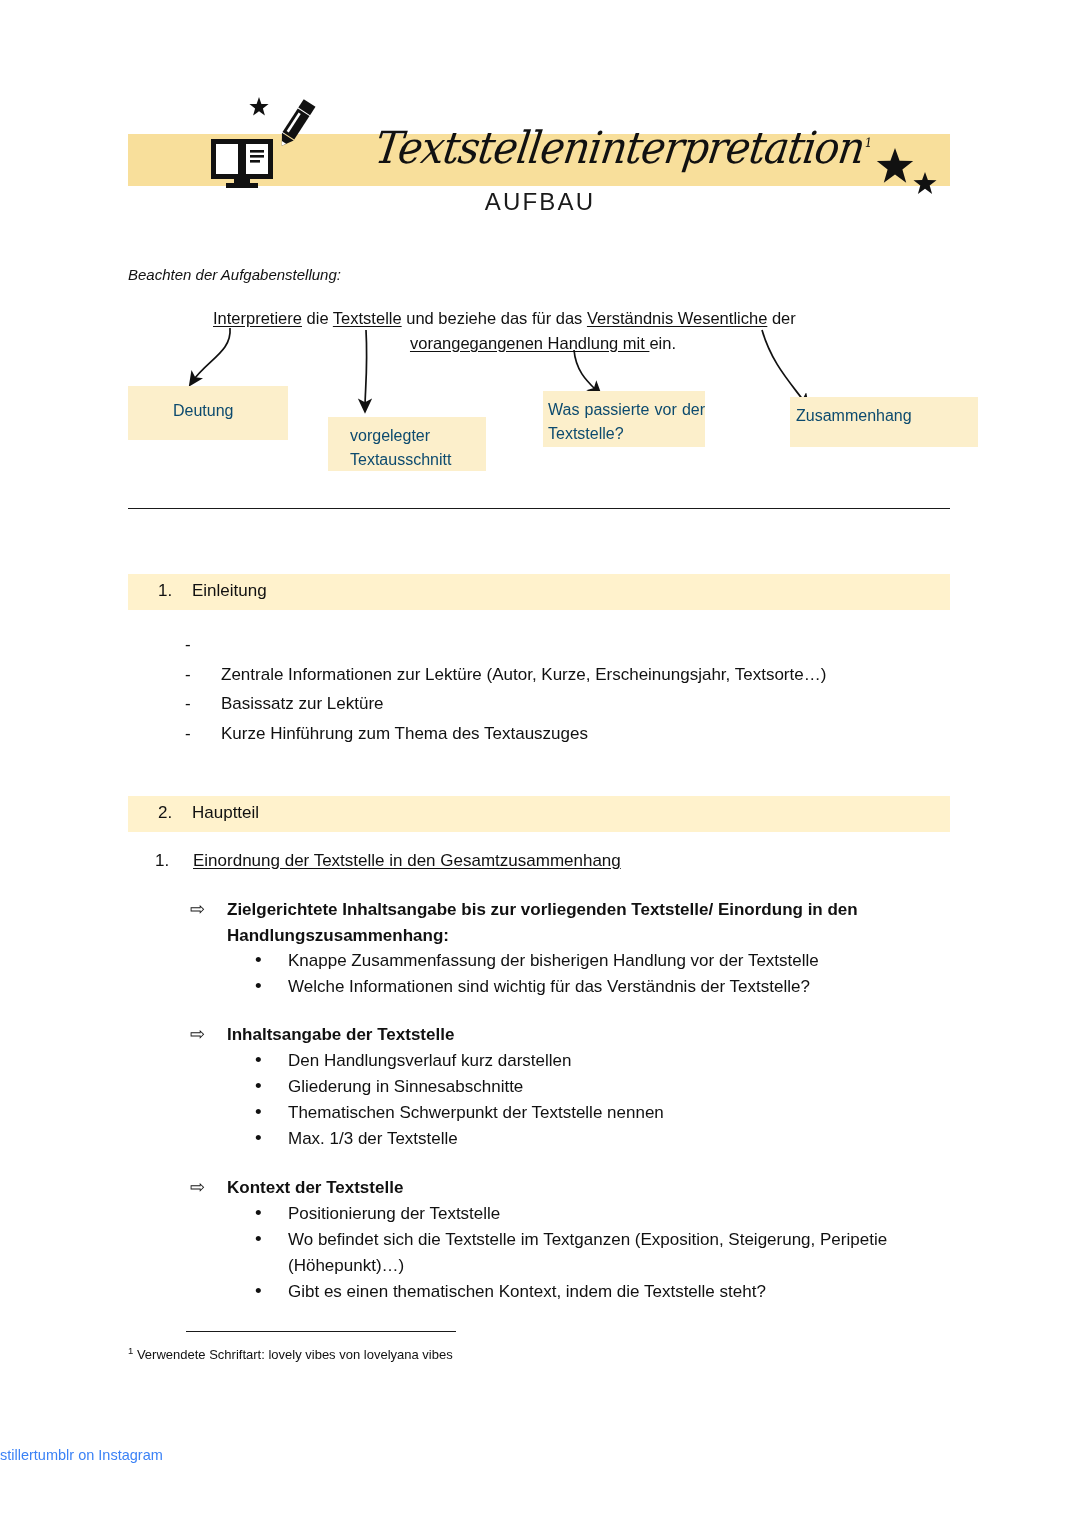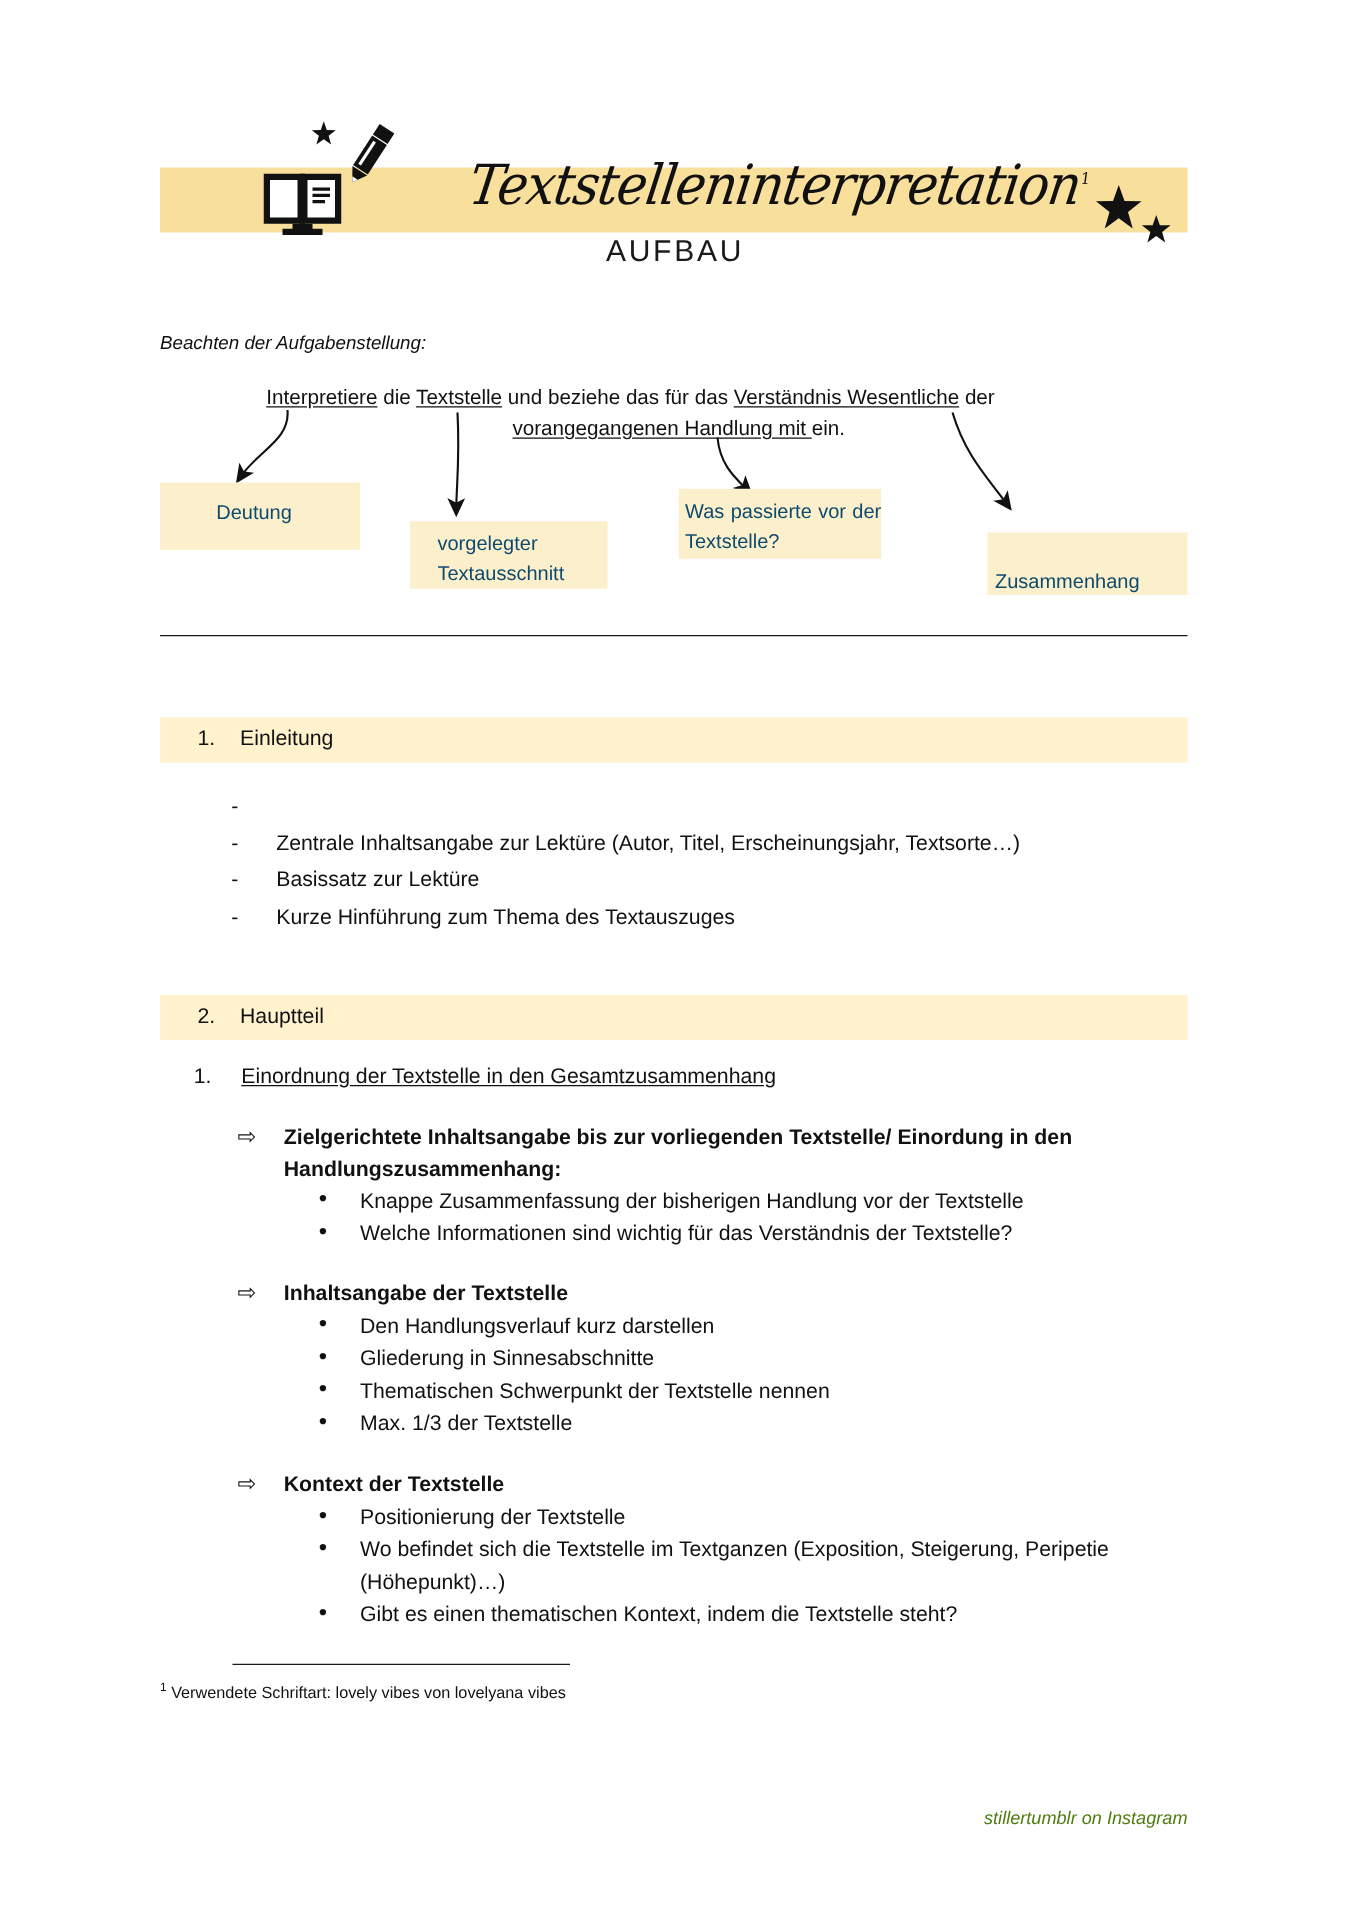--- a/index.html
+++ b/index.html
@@ -60,21 +60,21 @@
   .diagram-svg{position:absolute;left:0;top:0;width:1080px;height:1527px;pointer-events:none;}
 
   .dbox{
     position:absolute;background:#FCEFCB;
     font-size:16px;line-height:24px;color:#0c4a6e;
     box-sizing:border-box;
   }
   .dbox-deutung{left:128px;top:386px;width:160px;height:54px;padding:13px 0 0 45px;}
   .dbox-vorgelegter{left:328px;top:417px;width:158px;height:54px;padding:7px 0 0 22px;}
   .dbox-was{left:543px;top:391px;width:162px;height:56px;padding:7px 0 0 5px;text-align:justify;}
-  .dbox-zusammen{left:790px;top:426px;width:160px;height:50px;padding:28px 0 0 6px;}
+  .dbox-zusammen{left:790px;top:397px;width:188px;height:50px;padding:7px 0 0 6px;}
 
   .divider{
     position:absolute;left:128px;top:508px;width:822px;height:0;
     border-top:1.6px solid #1a1a1a;
   }
 
   
   .sec-band{
     position:absolute;left:128px;width:822px;height:36px;
     background:#FFF2CC;
@@ -114,22 +114,22 @@
     position:absolute;left:186px;top:1331px;width:270px;height:0;
     border-top:1.4px solid #1a1a1a;
   }
   .footnote{
     position:absolute;left:128px;top:1345px;
     font-size:13px;color:#111;
   }
   .fn-sup{font-size:9.5px;vertical-align:super;}
 
   .credit{
-    position:absolute;left:0;top:1447px;width:950px;text-align:right;
-    font-size:14.5px;color:#4d7c0f;font-style:italic;
+    position:absolute;left:0;top:1447px;width:950px;
+    font-size:14.5px;color:#3b82f6;
   }
 </style>
 </head>
 <body>
 
 <div class="page">
 
   <div class="header-wrap">
     <div class="header-band"></div>
 
@@ -208,21 +208,21 @@
   <div class="sec-band" style="top:574px">
     <span class="sec-num">1.</span><span>Einleitung</span>
   </div>
 
   <div class="dash-list" style="top:630px">
     <div class="dash-row">
       <span class="dash-mark">-</span>
     </div>
     <div class="dash-row">
       <span class="dash-mark">-</span>
-      <span>Zentrale Inhaltsangabe zur Lektüre (Autor, Titel, Erscheinungsjahr, Textsorte…)</span>
+      <span>Zentrale Informationen zur Lektüre (Autor, Kurze, Erscheinungsjahr, Textsorte…)</span>
     </div>
     <div class="dash-row">
       <span class="dash-mark">-</span>
       <span>Basissatz zur Lektüre</span>
     </div>
     <div class="dash-row">
       <span class="dash-mark">-</span>
       <span>Kurze Hinführung zum Thema des Textauszuges</span>
     </div>
   </div>

